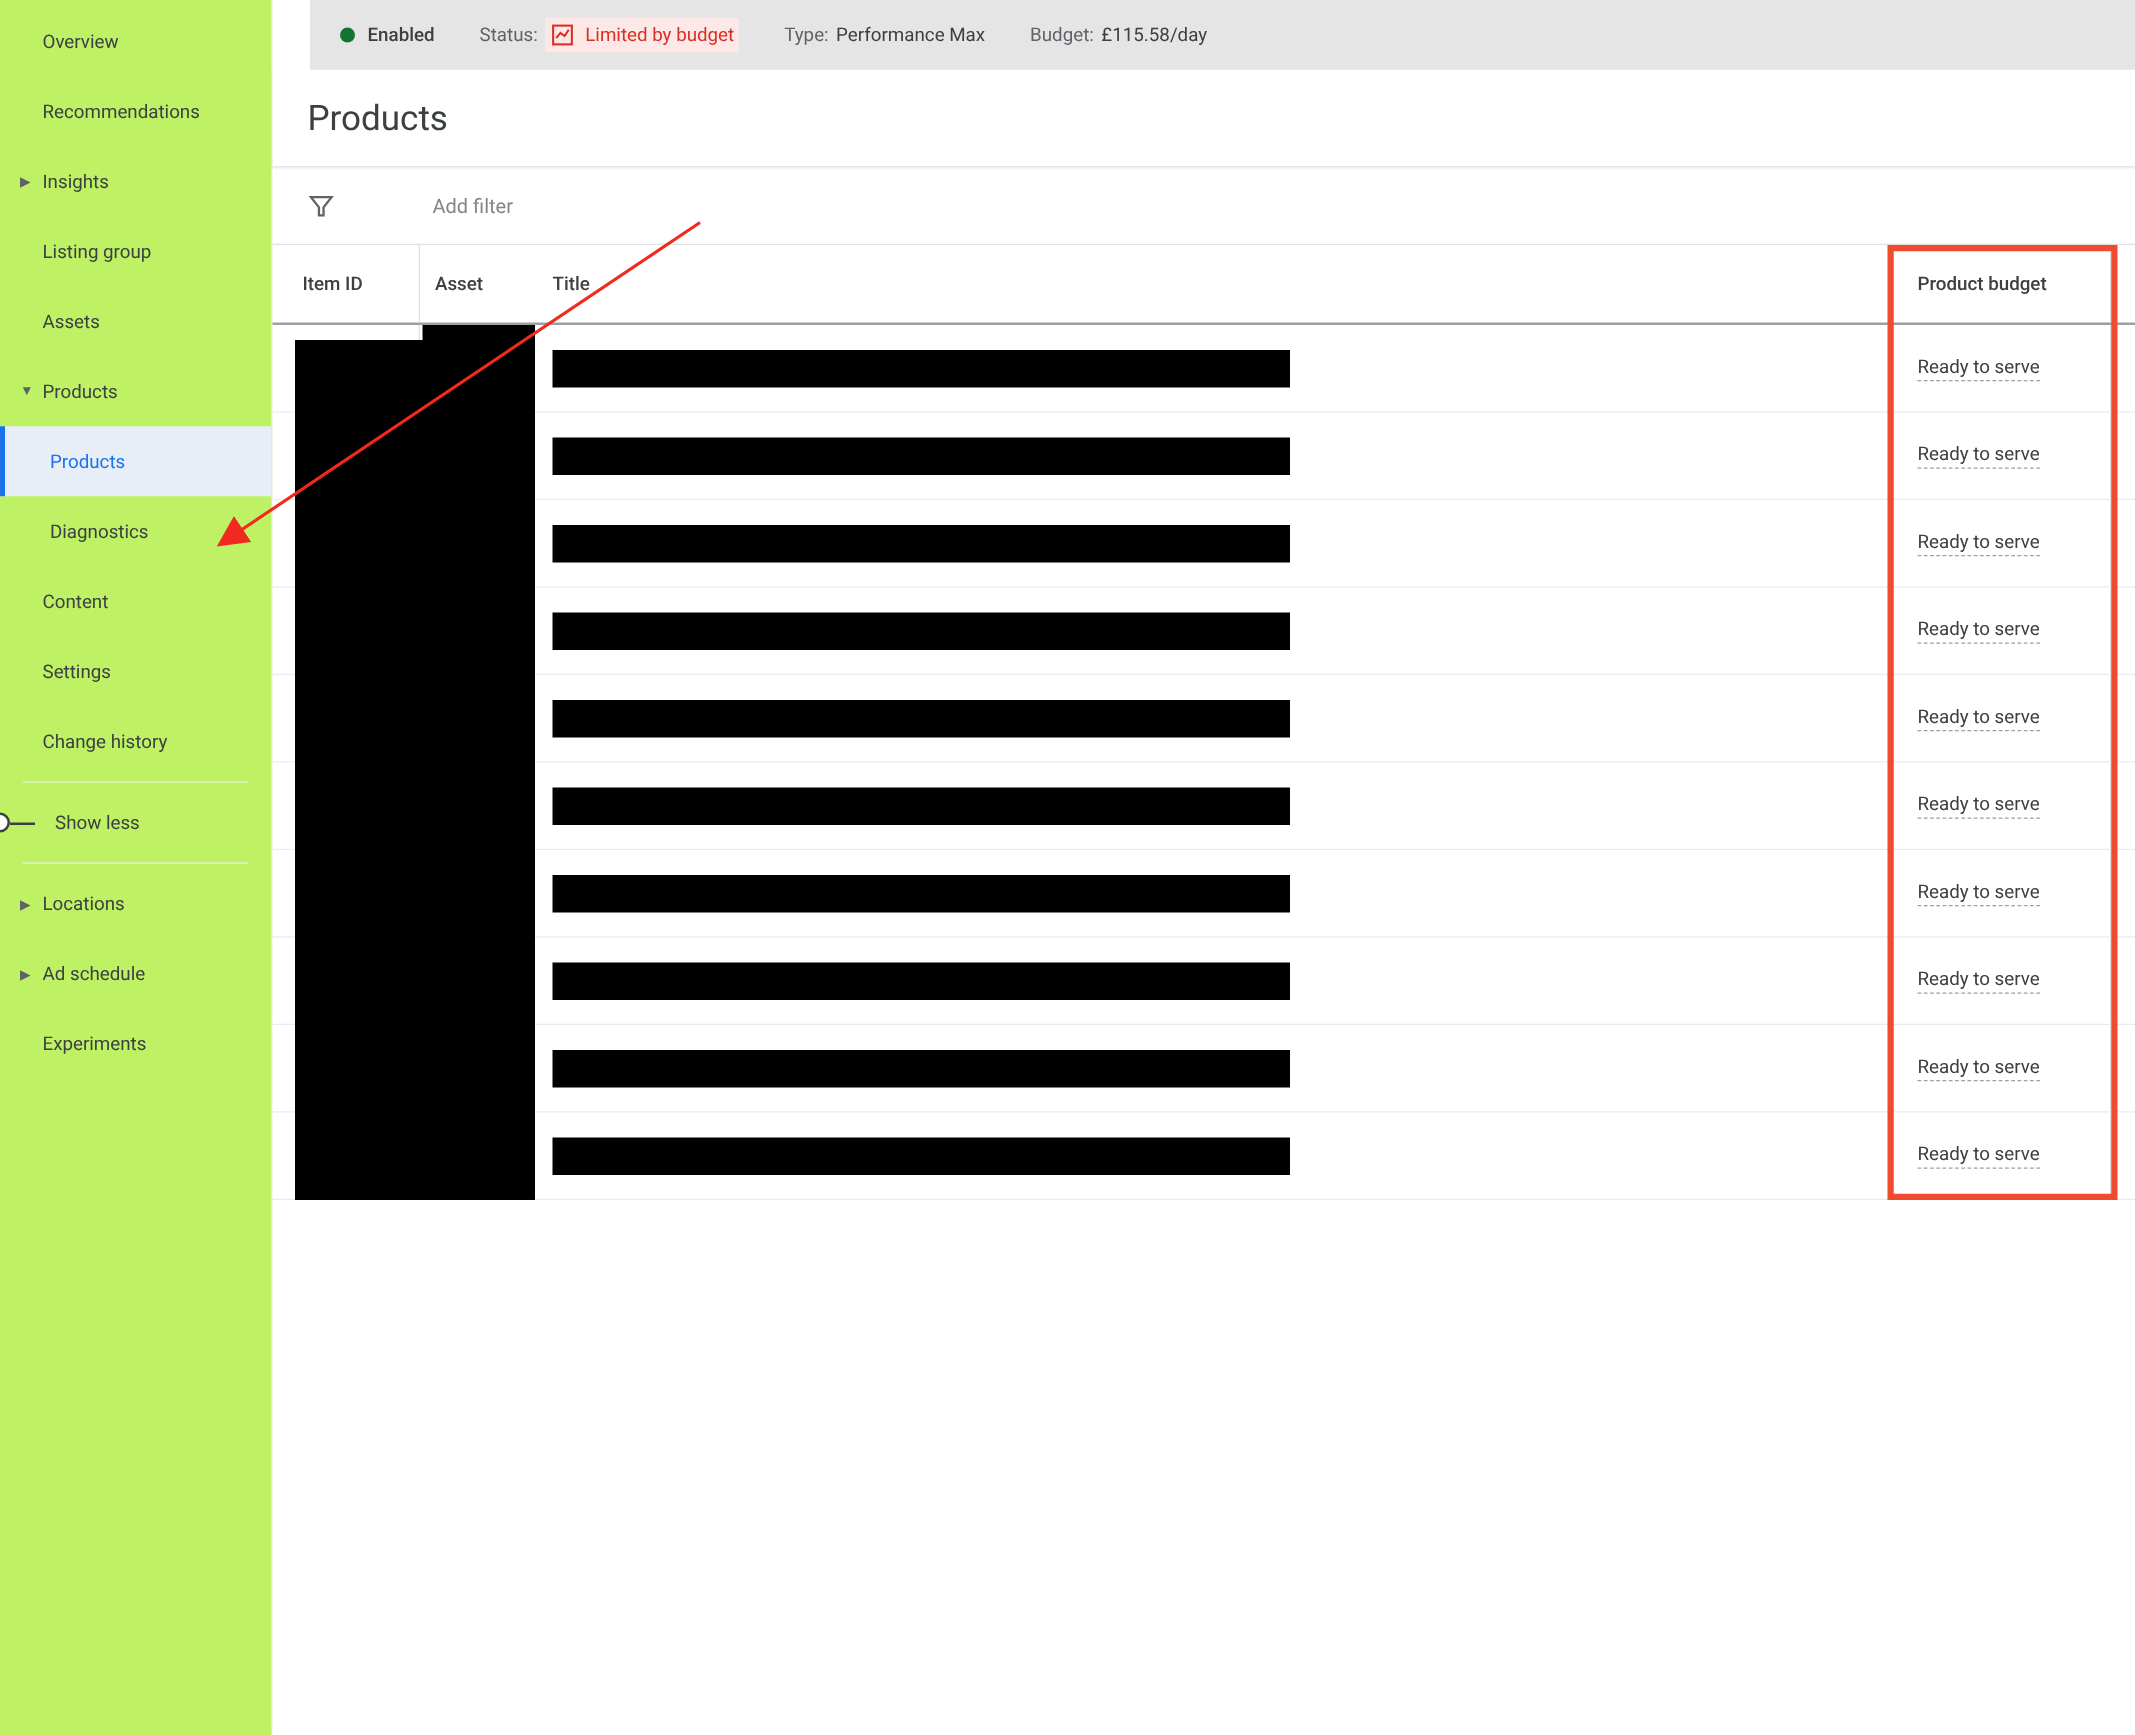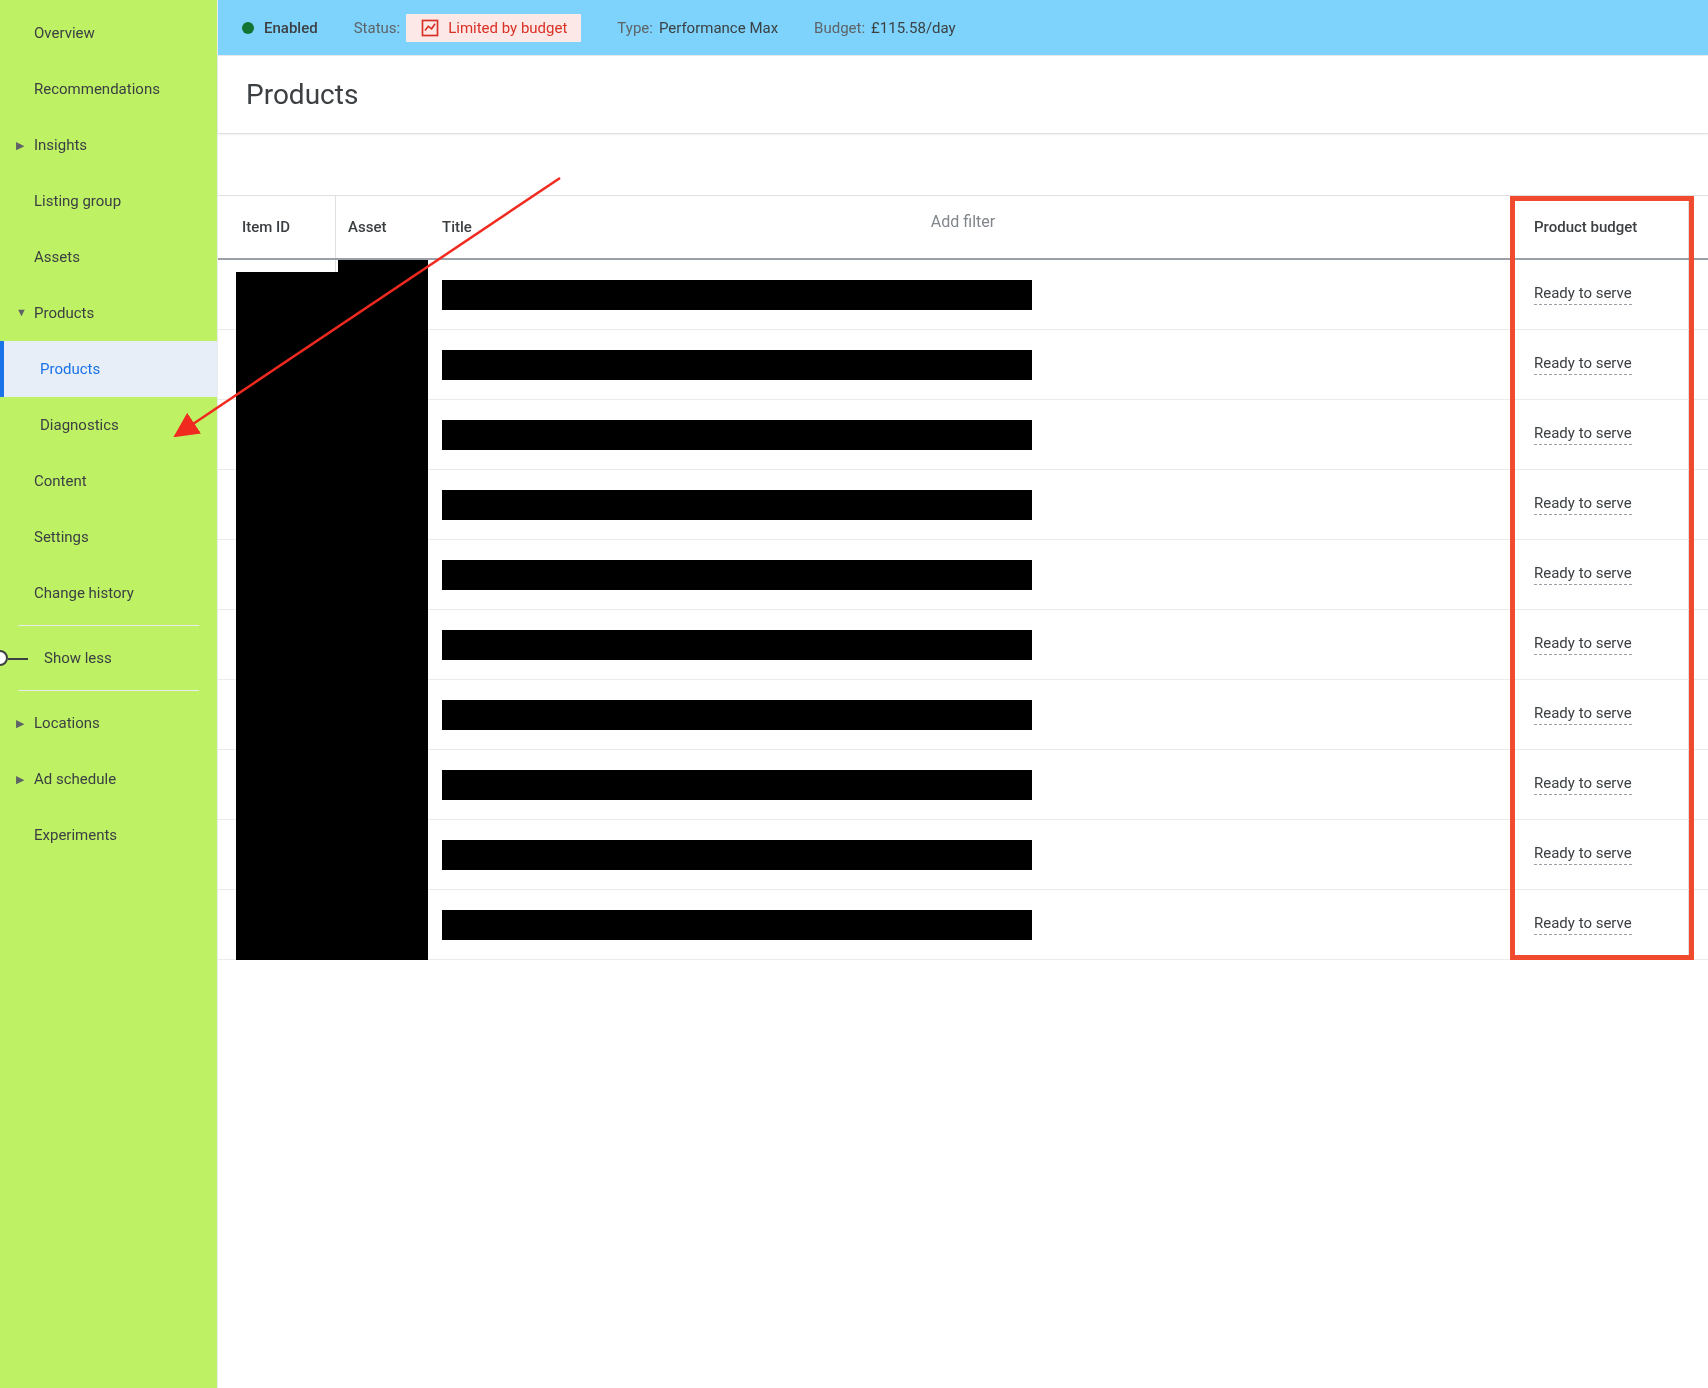--- a/index.html
+++ b/index.html
@@ -94,44 +94,45 @@
       top: 6px;
       width: 20px;
       height: 2px;
       background: #3c4043;
     }
 
     
     .main { flex: 1; display: flex; flex-direction: column; background: #fff; position: relative; }
 
     .topbar {
-      background: #7dd3fc;
+      background: #e5e5e5;
       height: 56px;
       display: flex;
       align-items: center;
       padding: 0 24px;
       gap: 36px;
       border-bottom: 1px solid #e8eaed;
       font-size: 15px;
+      margin-left: 30px;
     }
     .status-dot {
       width: 12px;
       height: 12px;
       border-radius: 50%;
       background: #137333;
       display: inline-block;
       margin-right: 10px;
     }
     .tb-item { display: flex; align-items: center; color: #5f6368; }
     .tb-item.enabled { color: #3c4043; font-weight: 500; }
     .tb-label { color: #5f6368; margin-right: 6px; }
     .tb-val { color: #3c4043; }
     .budget-chip {
       background: #fce8e6;
-      padding: 4px 14px;
+      padding: 4px 4px;
       display: flex;
       align-items: center;
       gap: 8px;
       color: #d93025;
       font-size: 15px;
     }
     .budget-chip svg { width: 20px; height: 20px; }
 
     .page-title {
       font-size: 28px;
@@ -142,21 +143,20 @@
       box-shadow: 0 1px 2px rgba(0,0,0,0.06);
     }
 
     .filter-bar {
       height: 62px;
       display: flex;
       align-items: center;
       padding: 0 28px;
       gap: 78px;
       border-bottom: 1px solid #e0e0e0;
-      flex-direction: column;
     }
     .filter-bar svg { width: 22px; height: 22px; stroke: #5f6368; }
     .add-filter { color: #80868b; font-size: 16px; cursor: text; }
 
     
     .table-wrap { position: relative; flex: 1; }
     .thead {
       display: flex;
       height: 64px;
       border-bottom: 2px solid #9aa0a6;

